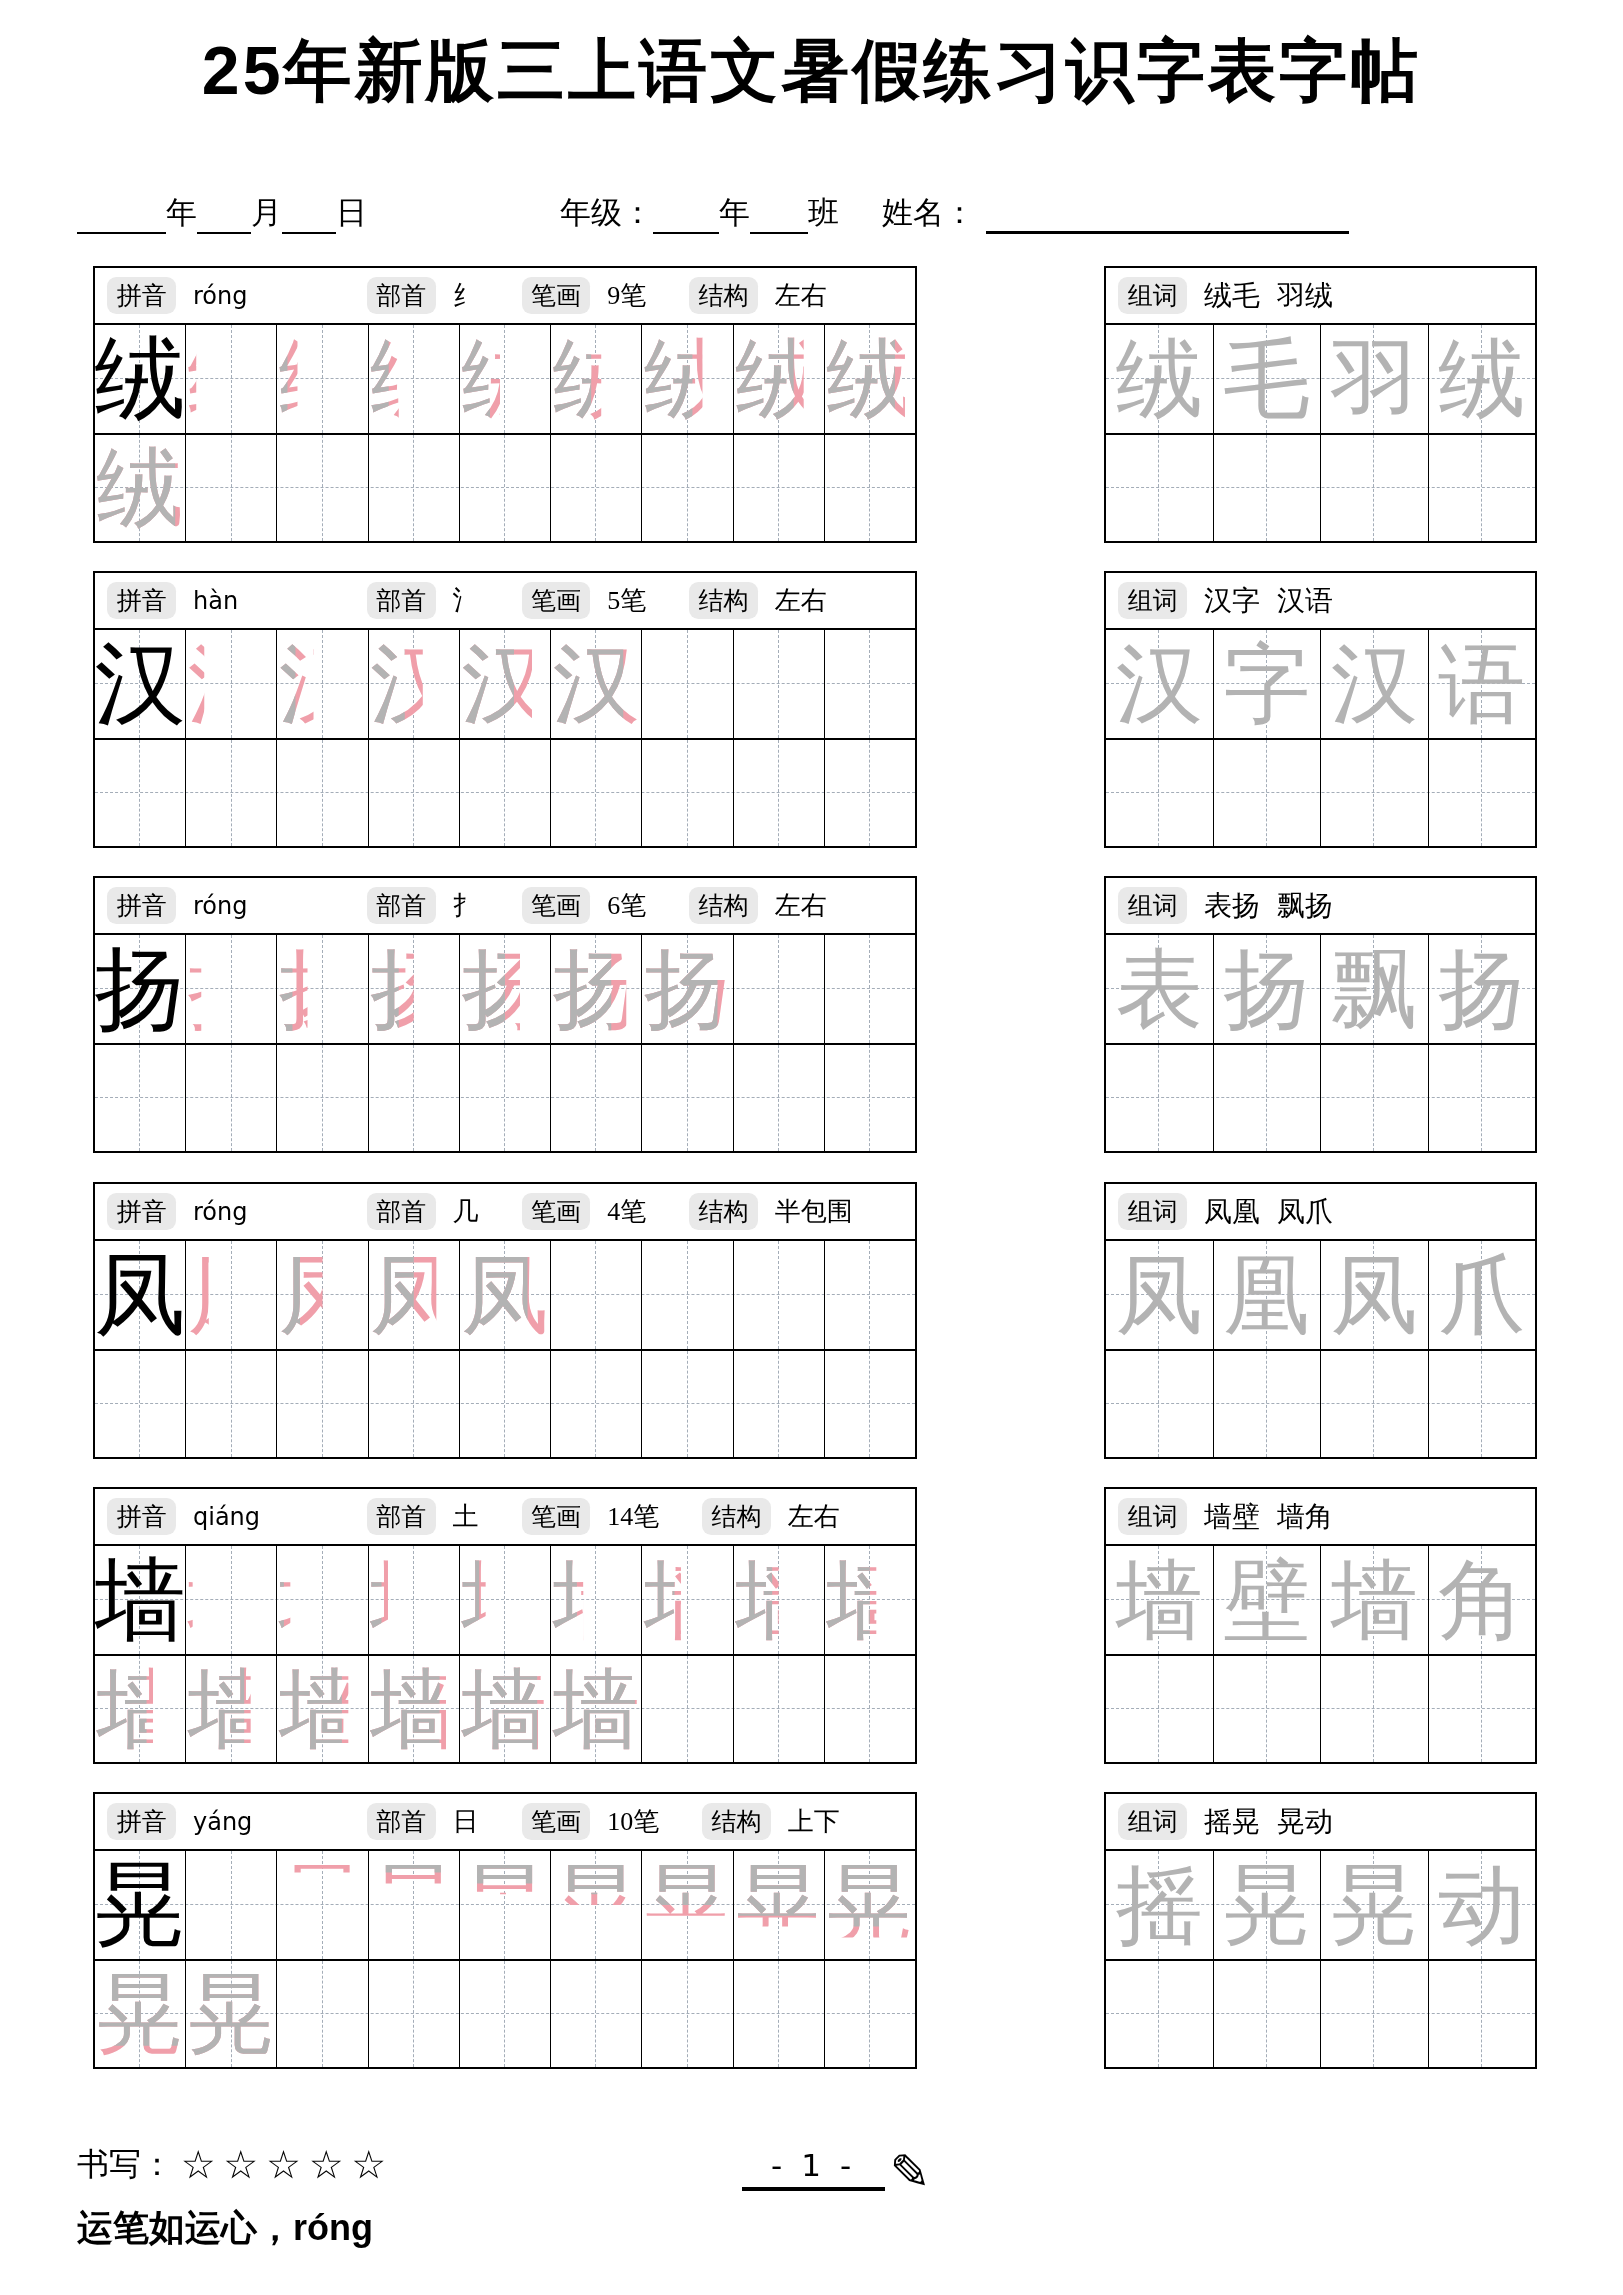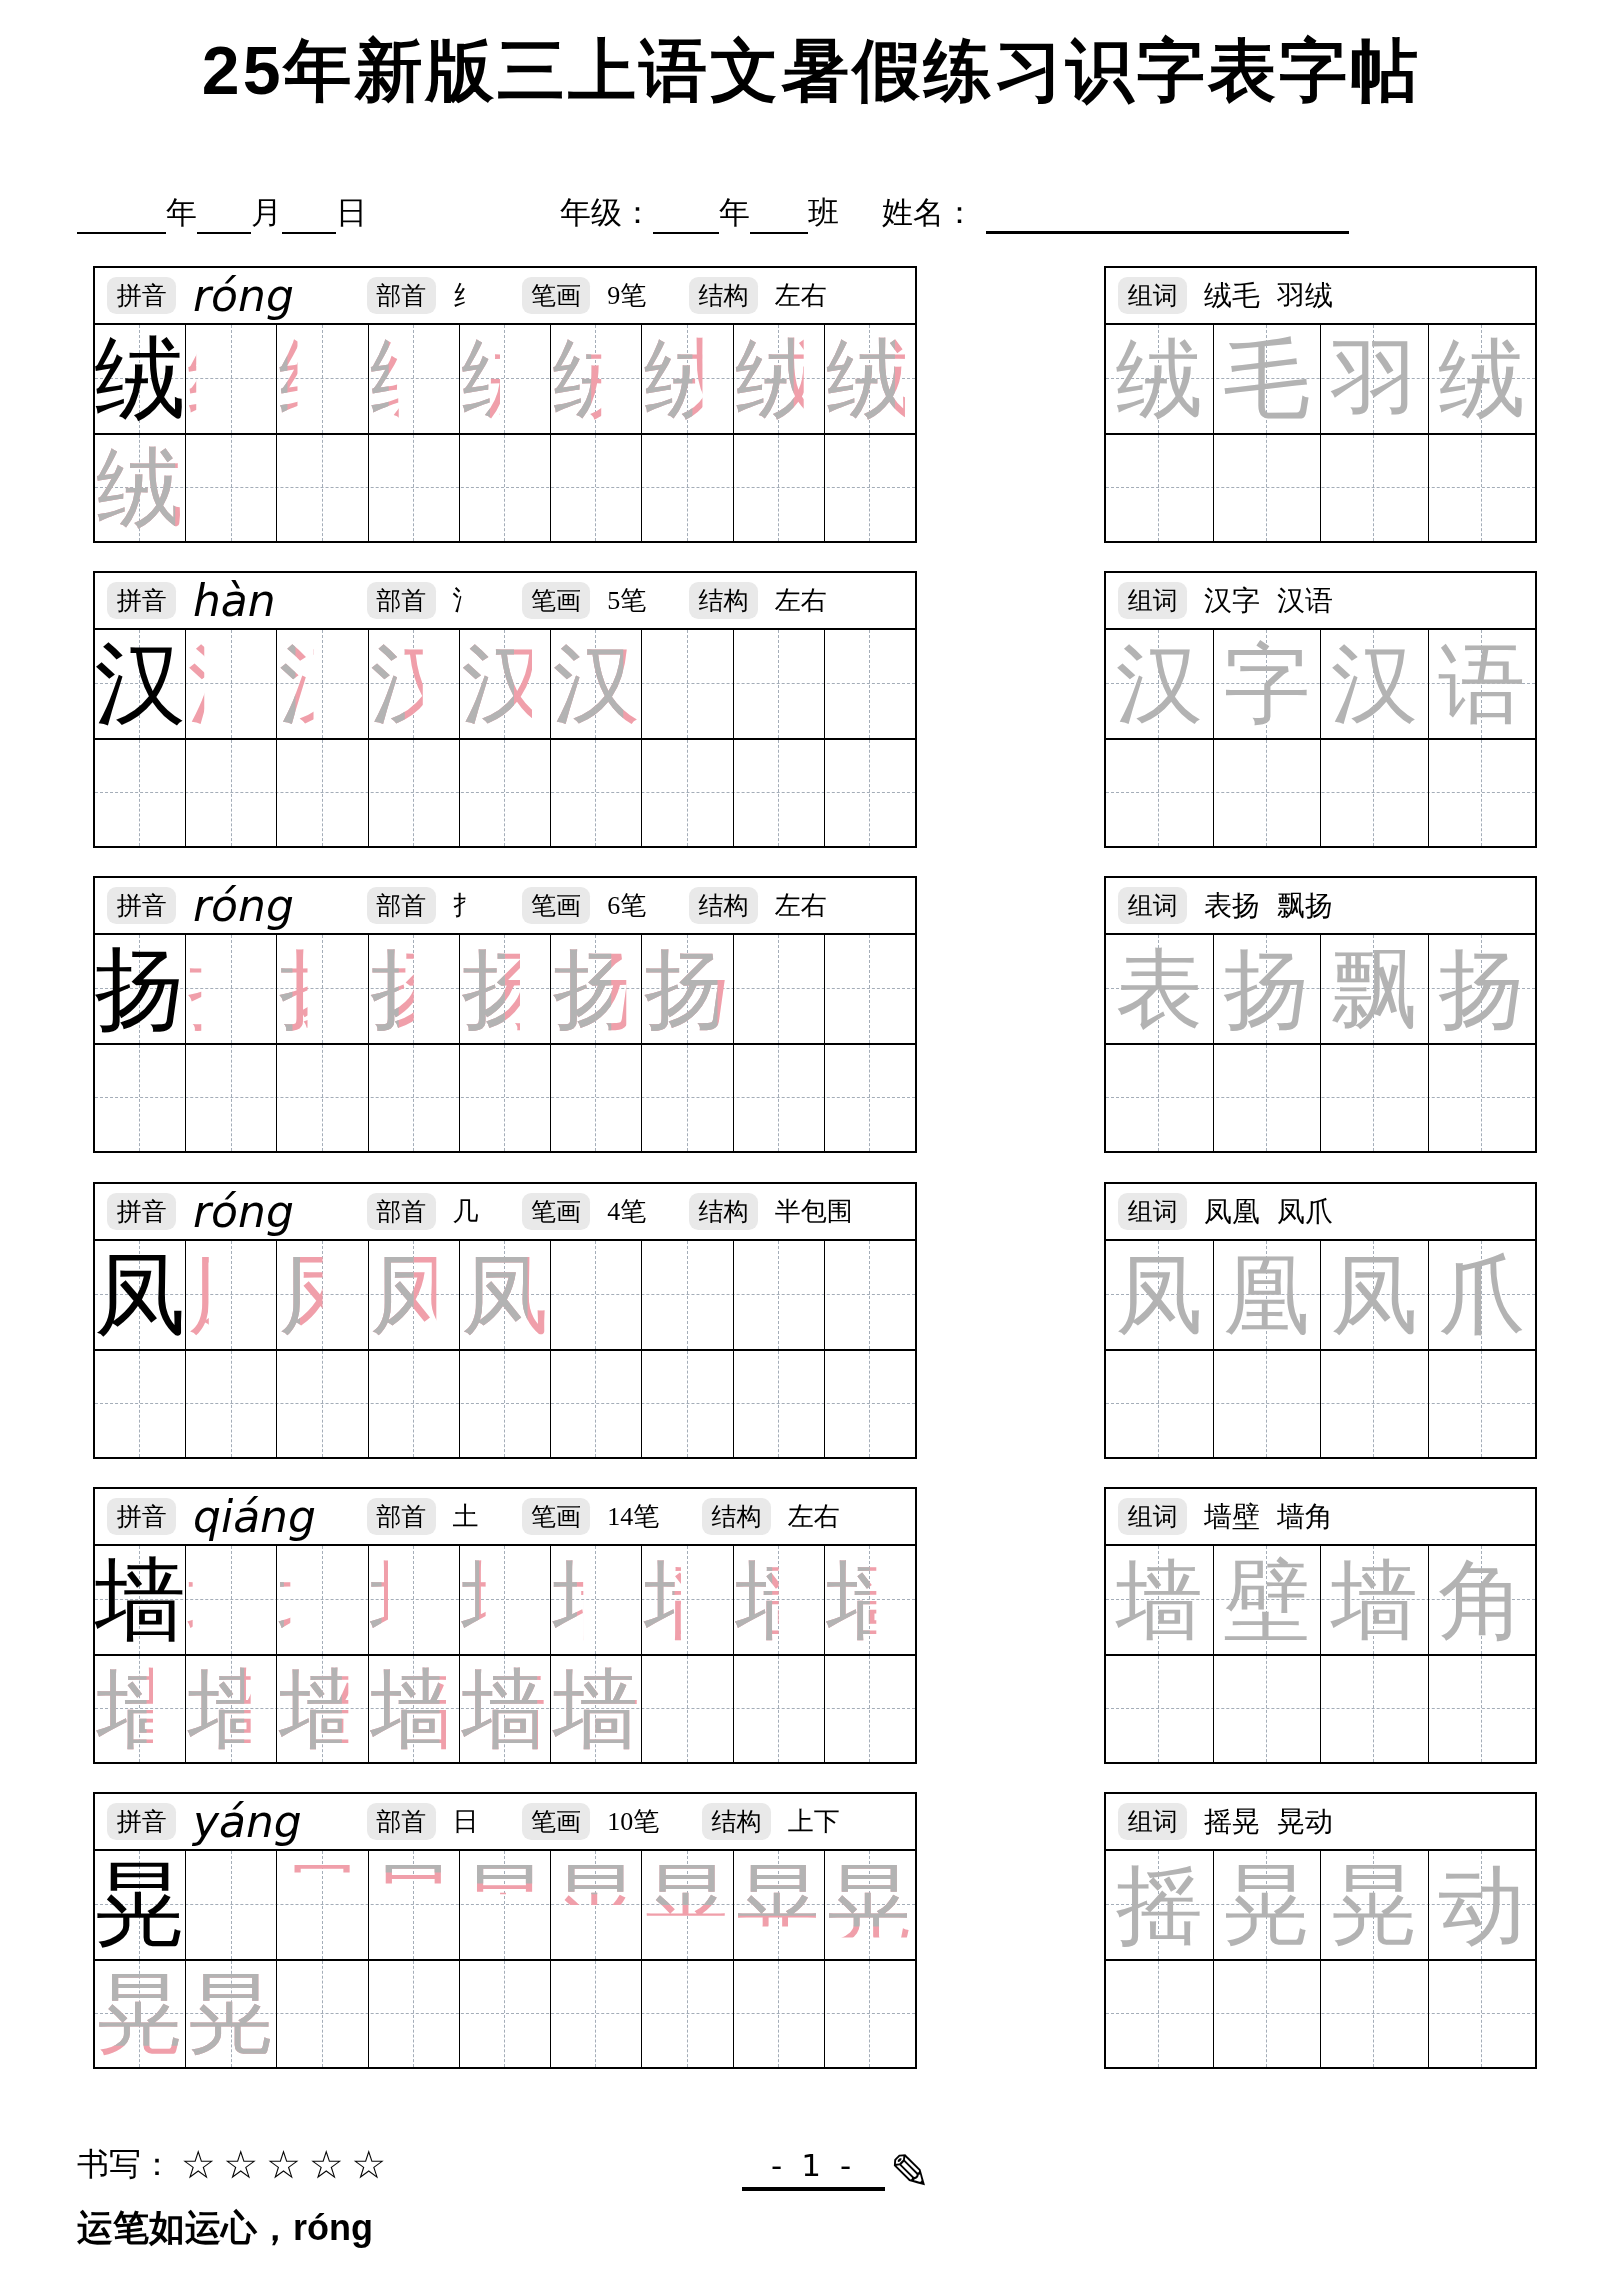--- a/index.html
+++ b/index.html
@@ -32,21 +32,21 @@
   .table.left{left:93px;width:824px;}
   .table.right{left:1104px;width:433px;}
 
   .thead{height:57px;border-bottom:2.3px solid #000;display:flex;align-items:center;
     white-space:nowrap;overflow:hidden;}
   .badge{background:var(--badge);border-radius:9.3px;padding:2.3px 9.3px;font-size:25px;
     font-family:var(--kai);color:#000;flex:0 0 auto;}
   .badge.first{margin-left:12.4px;}
   .badge.next{margin-left:43px;}
   .hval{margin-left:17px;font-size:26px;color:#000;flex:0 0 auto;}
-  .hval.pinyin{font-family:var(--sans);font-size:44px;min-width:131px;font-style:italic;}
+  .hval.pinyin{font-family:var(--sans);font-size:24px;min-width:131px;}
   .hval.word{font-size:28px;}
   .hval.word + .hval.word{margin-left:17px;}
 
   .row{position:relative;display:flex;height:108px;background:#fff;}
   .row + .row{border-top:2.3px solid #000;}
   .row::after{content:"";position:absolute;left:0;right:0;top:calc(50% - 0.8px);
     border-top:1.5px dashed var(--dash);z-index:0;}
   .cell{position:relative;flex:1;background:transparent;z-index:1;}
   .cell + .cell{border-left:1.5px solid #000;}
   .cell::before{content:"";position:absolute;top:0;bottom:0;left:calc(50% - 0.8px);

